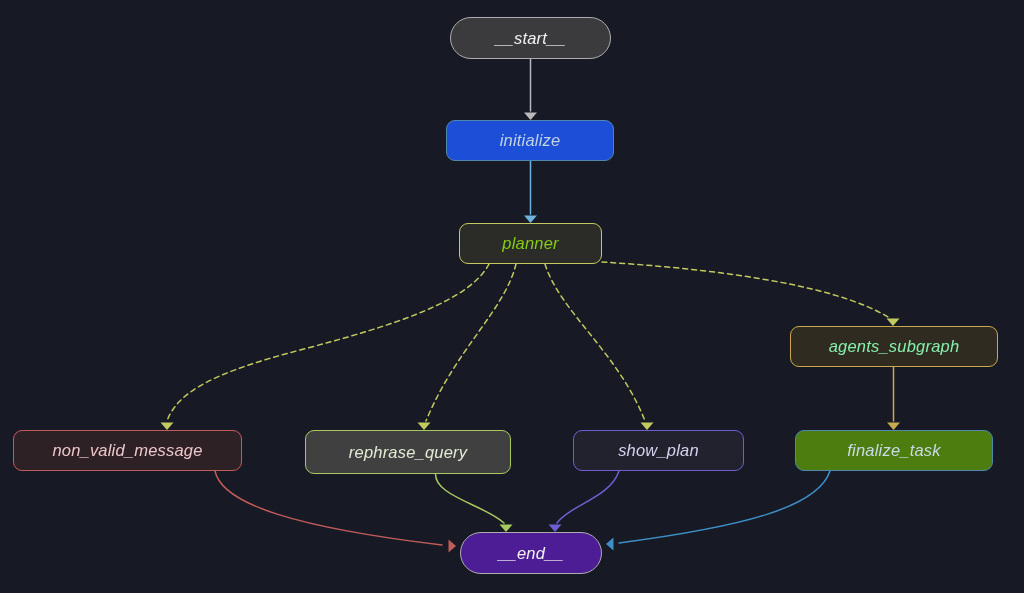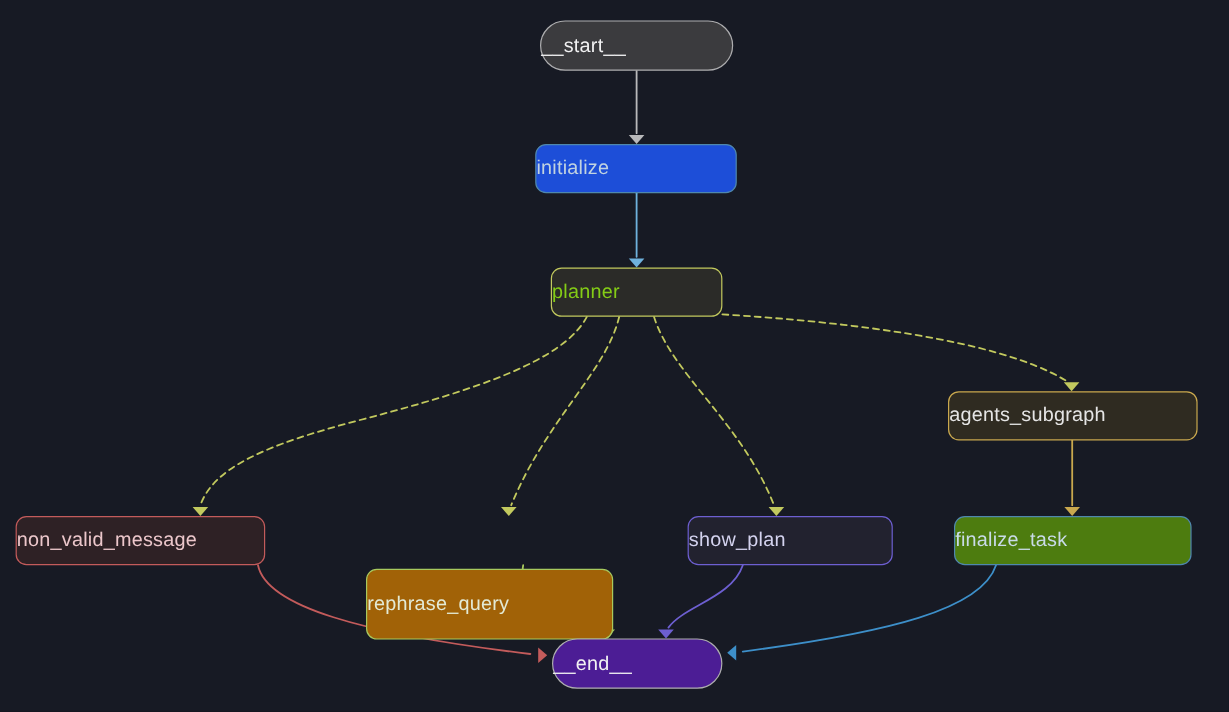--- a/index.html
+++ b/index.html
@@ -19,25 +19,26 @@
     position: absolute;
     inset: 0;
     width: 1024px;
     height: 593px;
   }
   .node {
     position: absolute;
     box-sizing: border-box;
     display: flex;
     align-items: center;
-    justify-content: flex-start;
+    justify-content: center;
     border-style: solid;
     border-width: 1.6px;
     white-space: nowrap;
     letter-spacing: 0.2px;
+    font-style: italic;
   }
   .node .node-label {
     font-size: 16.5px;
     line-height: 1;
   }
   .node.terminal {
     border-radius: 22px;
   }
   .node.proc {
     border-radius: 9px;
@@ -97,26 +98,26 @@
       <div class="node terminal" style="left: 450px; top: 17px; width: 161px; height: 42px; background: rgb(59, 59, 62); border-color: rgb(173, 173, 175);">
         <span class="node-label" style="color: rgb(242, 242, 243);">__start__</span>
       </div>
       <div class="node proc" style="left: 446px; top: 120px; width: 168px; height: 41px; background: #1d4ed8; border-color: rgb(79, 135, 173);">
         <span class="node-label" style="color: rgb(194, 211, 224);">initialize</span>
       </div>
       <div class="node proc" style="left: 459px; top: 223px; width: 143px; height: 41px; background: rgb(43, 43, 40); border-color: rgb(194, 201, 94);">
         <span class="node-label" style="color: #84cc16;">planner</span>
       </div>
       <div class="node proc" style="left: 790px; top: 326px; width: 208px; height: 41px; background: rgb(47, 43, 33); border-color: rgb(201, 168, 78);">
-        <span class="node-label" style="color: #e5e5e5;">agents_subgraph</span>
+        <span class="node-label" style="color: #86efac;">agents_subgraph</span>
       </div>
-      <div class="node proc" style="left: 13px; top: 430px; width: 208px; height: 41px; background: rgb(46, 33, 37); border-color: rgb(195, 91, 91);">
+      <div class="node proc" style="left: 13px; top: 430px; width: 229px; height: 41px; background: rgb(46, 33, 37); border-color: rgb(195, 91, 91);">
         <span class="node-label" style="color: rgb(236, 199, 203);">non_valid_message</span>
       </div>
-      <div class="node proc" style="left: 305px; top: 430px; width: 206px; height: 59px; background: #a16207; border-color: rgb(168, 201, 94); margin-top: 44px;">
+      <div class="node proc" style="left: 305px; top: 430px; width: 206px; height: 44px; background: #404040; border-color: rgb(168, 201, 94);">
         <span class="node-label" style="color: rgb(227, 234, 213);">rephrase_query</span>
       </div>
       <div class="node proc" style="left: 573px; top: 430px; width: 171px; height: 41px; background: rgb(34, 34, 47); border-color: rgb(109, 95, 209);">
         <span class="node-label" style="color: rgb(212, 211, 239);">show_plan</span>
       </div>
       <div class="node proc" style="left: 795px; top: 430px; width: 198px; height: 41px; background: #4d7c0f; border-color: rgb(79, 135, 173);">
         <span class="node-label" style="color: rgb(201, 219, 232);">finalize_task</span>
       </div>
       <div class="node terminal" style="left: 460px; top: 532px; width: 142px; height: 42px; background: #4c1d95; border-color: rgb(173, 173, 175);">
         <span class="node-label" style="color: rgb(242, 242, 243);">__end__</span>

